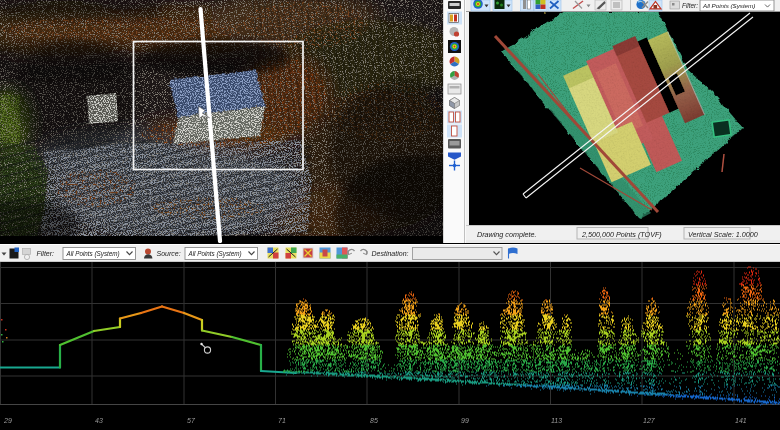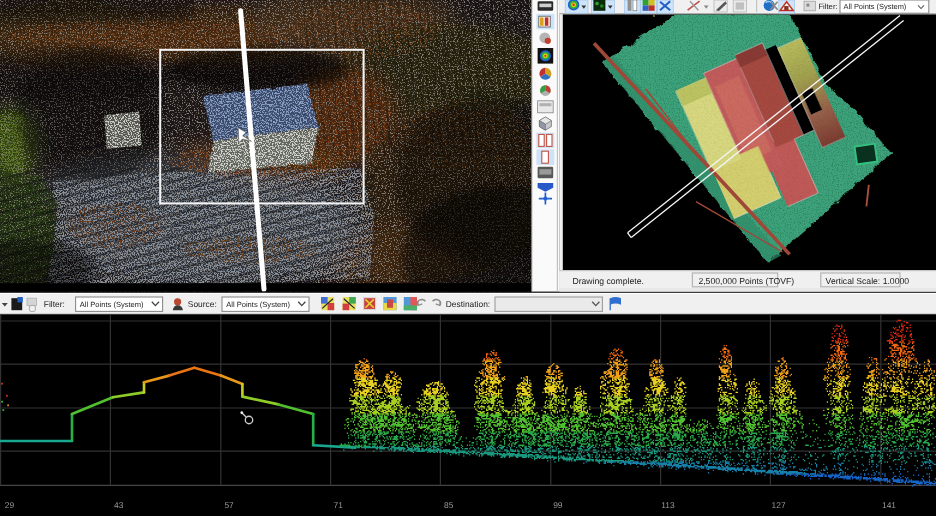--- a/index.html
+++ b/index.html
@@ -1,17 +1,17 @@
 <!DOCTYPE html>
 <html><head>
 <meta charset="utf-8">
 <style>
   html,body{margin:0;padding:0;background:#000;}
   #root{position:relative;width:780px;height:430px;overflow:hidden;background:#000;
-        font-family:"Liberation Sans",sans-serif;}
+        font-family:"Liberation Sans",sans-serif;font-style:italic;}
   .abs{position:absolute;}
   text{font-family:"Liberation Sans",sans-serif;}
 </style>
 </head>
 <body>
 <div id="root">
 
   <div class="abs" style="left:0;top:0;width:443px;height:243px;background:#000;overflow:hidden;">
     <svg width="443" height="243" style="position:absolute;left:0;top:0;">
       <defs>

